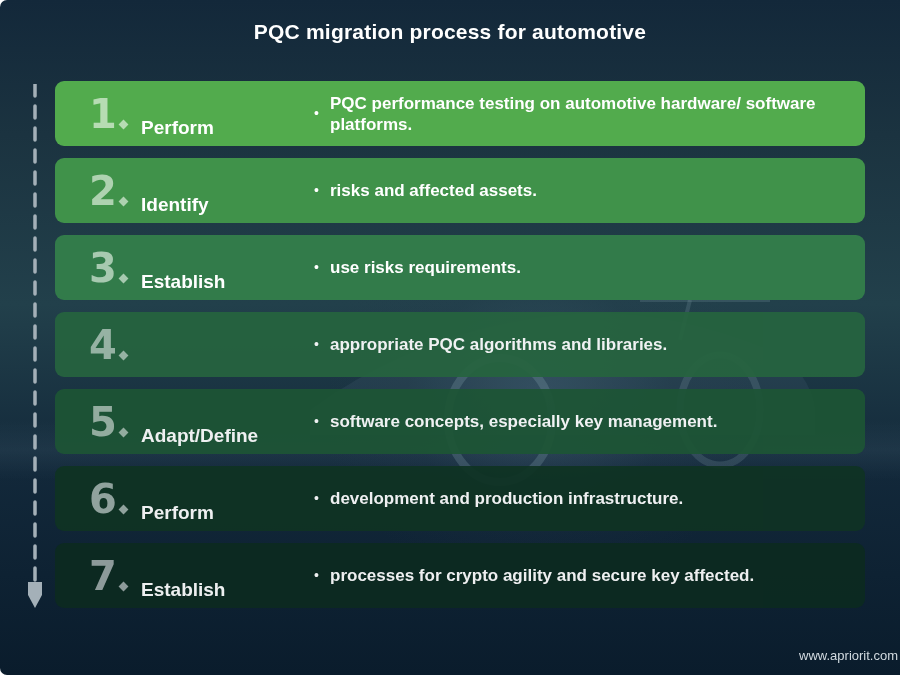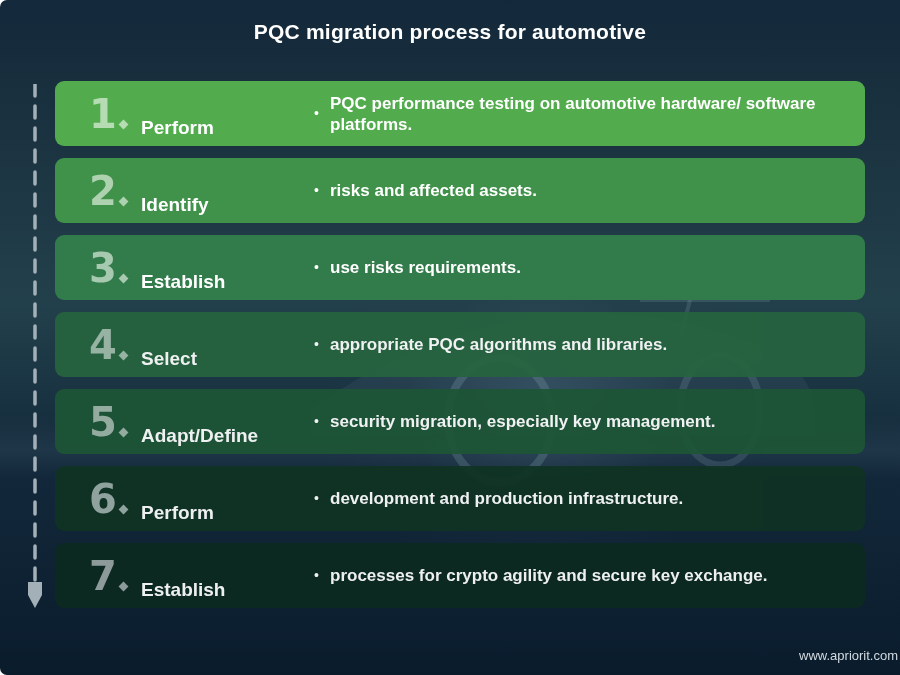--- a/index.html
+++ b/index.html
@@ -92,46 +92,45 @@
       <div class="row" style="top: 235px; background: rgb(50, 123, 74);">
         <div class="num" style="color: rgb(167, 201, 176);"><span>3</span><span class="dot" style="background: rgb(167, 201, 176);"></span></div>
         <div class="action">Establish</div>
         <div class="bullet">•</div>
         <div class="desc">
           <span>use risks requirements.</span>
         </div>
       </div>
       <div class="row" style="top: 312px; background: rgb(38, 100, 63); opacity: 0.93;">
         <div class="num" style="color: rgb(159, 188, 171);"><span>4</span><span class="dot" style="background: rgb(159, 188, 171);"></span></div>
-        <div class="action">Select</div>
         <div class="bullet">•</div>
         <div class="desc">
           <span>appropriate PQC algorithms and libraries.</span>
         </div>
       </div>
       <div class="row" style="top: 389px; background: rgb(29, 85, 53); opacity: 0.93;">
         <div class="num" style="color: rgb(157, 182, 167);"><span>5</span><span class="dot" style="background: rgb(157, 182, 167);"></span></div>
         <div class="action">Adapt/Define</div>
         <div class="bullet">•</div>
         <div class="desc">
-          <span>security migration, especially key management.</span>
+          <span>software concepts, especially key management.</span>
         </div>
       </div>
       <div class="row" style="top: 466px; background: rgb(15, 51, 35); opacity: 0.93;">
         <div class="num" style="color: rgb(154, 172, 165);"><span>6</span><span class="dot" style="background: rgb(154, 172, 165);"></span></div>
         <div class="action">Perform</div>
         <div class="bullet">•</div>
         <div class="desc">
           <span>development and production infrastructure.</span>
         </div>
       </div>
       <div class="row" style="top: 543px; background: rgb(12, 42, 32); opacity: 0.93;">
         <div class="num" style="color: rgb(151, 164, 162);"><span>7</span><span class="dot" style="background: rgb(151, 164, 162);"></span></div>
         <div class="action">Establish</div>
         <div class="bullet">•</div>
         <div class="desc">
-          <span>processes for crypto agility and secure key exchange.</span>
+          <span>processes for crypto agility and secure key affected.</span>
         </div>
       </div>
     </div>
 
   <div class="footer">www.apriorit.com</div>
 </div>
 
 </body></html>

